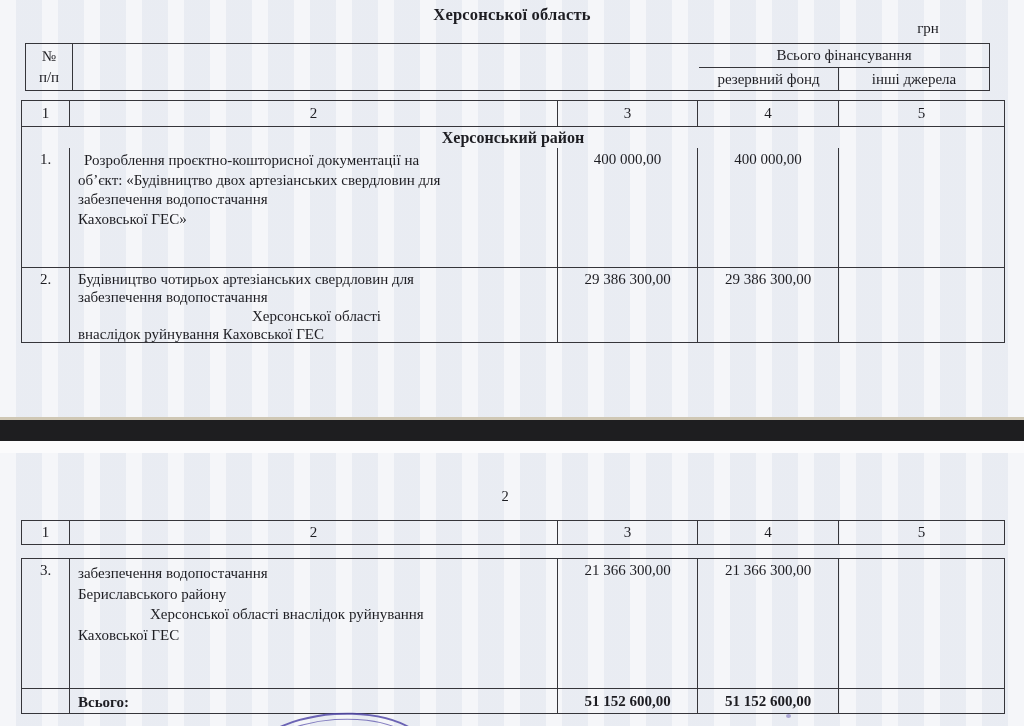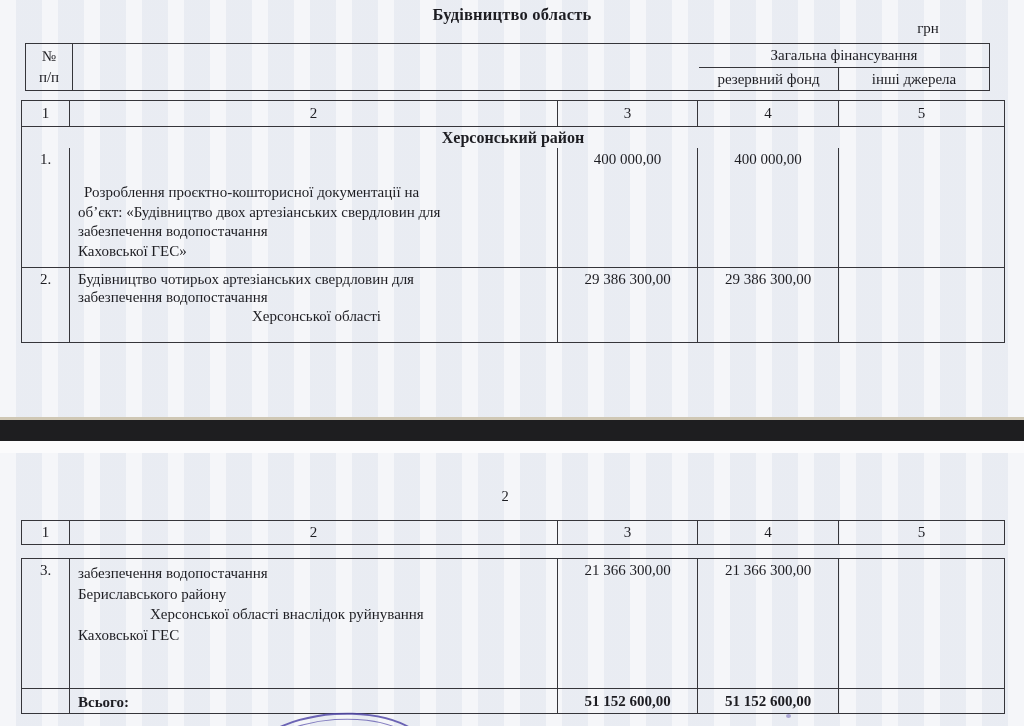--- a/index.html
+++ b/index.html
@@ -60,21 +60,21 @@
   .c-topcenter { text-align:center; padding-top:3px; }
   .district {
     border-top:1.5px solid #35353a;
     text-align:center; font-weight:bold; font-size:16px;
     display:flex; align-items:center; justify-content:center;
   }
   .numrow { height:25px; }
   .desc { padding:3px 6px 0 8px; line-height:19.5px; }
   .desc .line { white-space:nowrap; }
   .num-cell { text-align:center; padding-top:3px; }
-  .ind-8   { padding-left:6px;margin-top:32px; }
+  .ind-8   { padding-left:6px; }
   .ind-70  { padding-left:72px; }
   .ind-175 { padding-left:174px; }
   .gap-top { margin-top:7px; }
   .tight { line-height:18.3px; padding-top:2px; }
 
   .t1 { top:100px; }
   .row-item1 { height:119px; }
   .row-dist  { height:22px; }
   .row-item2 { height:75px; }
 
@@ -112,29 +112,29 @@
     transform:rotate(-4deg);
   }
   .ink-dot {
     left:786px; top:714px; width:5px; height:4px;
     background:rgba(90,80,170,0.45); border-radius:50%; filter:blur(0.5px);
   }
 </style>
 </head>
 <body>
 
-<div class="abs doc-title">Будівництво область</div>
+<div class="abs doc-title">Херсонської область</div>
 <div class="abs currency">грн</div>
 
 <div class="abs header-table">
   <div class="h-no">
     <span>№</span>
     <span>п/п</span>
   </div>
-  <div class="h-group">Загальна фінансування</div>
+  <div class="h-group">Всього фінансування</div>
   <div class="h-sub1">резервний фонд</div>
   <div class="h-sub2">інші джерела</div>
 </div>
 
 <div class="abs btable t1">
   <div class="trow numrow">
     <div class="c-center">1</div>
     <div class="c-center">2</div>
     <div class="c-center">3</div>
     <div class="c-center">4</div>
@@ -152,20 +152,21 @@
     <div class="c-topcenter">400 000,00</div>
     <div class="c-topcenter">400 000,00</div>
     <div class="c-topcenter"></div>
   </div>
   <div class="trow row-item2">
     <div class="num-cell">2.</div>
     <div class="desc tight">
       <div class="line">Будівництво чотирьох артезіанських свердловин для</div>
       <div class="line">забезпечення водопостачання</div>
       <div class="line ind-175">Херсонської області</div>
+      <div class="line">внаслідок руйнування Каховської ГЕС</div>
     </div>
     <div class="c-topcenter">29 386 300,00</div>
     <div class="c-topcenter">29 386 300,00</div>
     <div class="c-topcenter"></div>
   </div>
 </div>
 
 <div class="abs page-bar"></div>
 <div class="abs page-bar-gap"></div>
 

